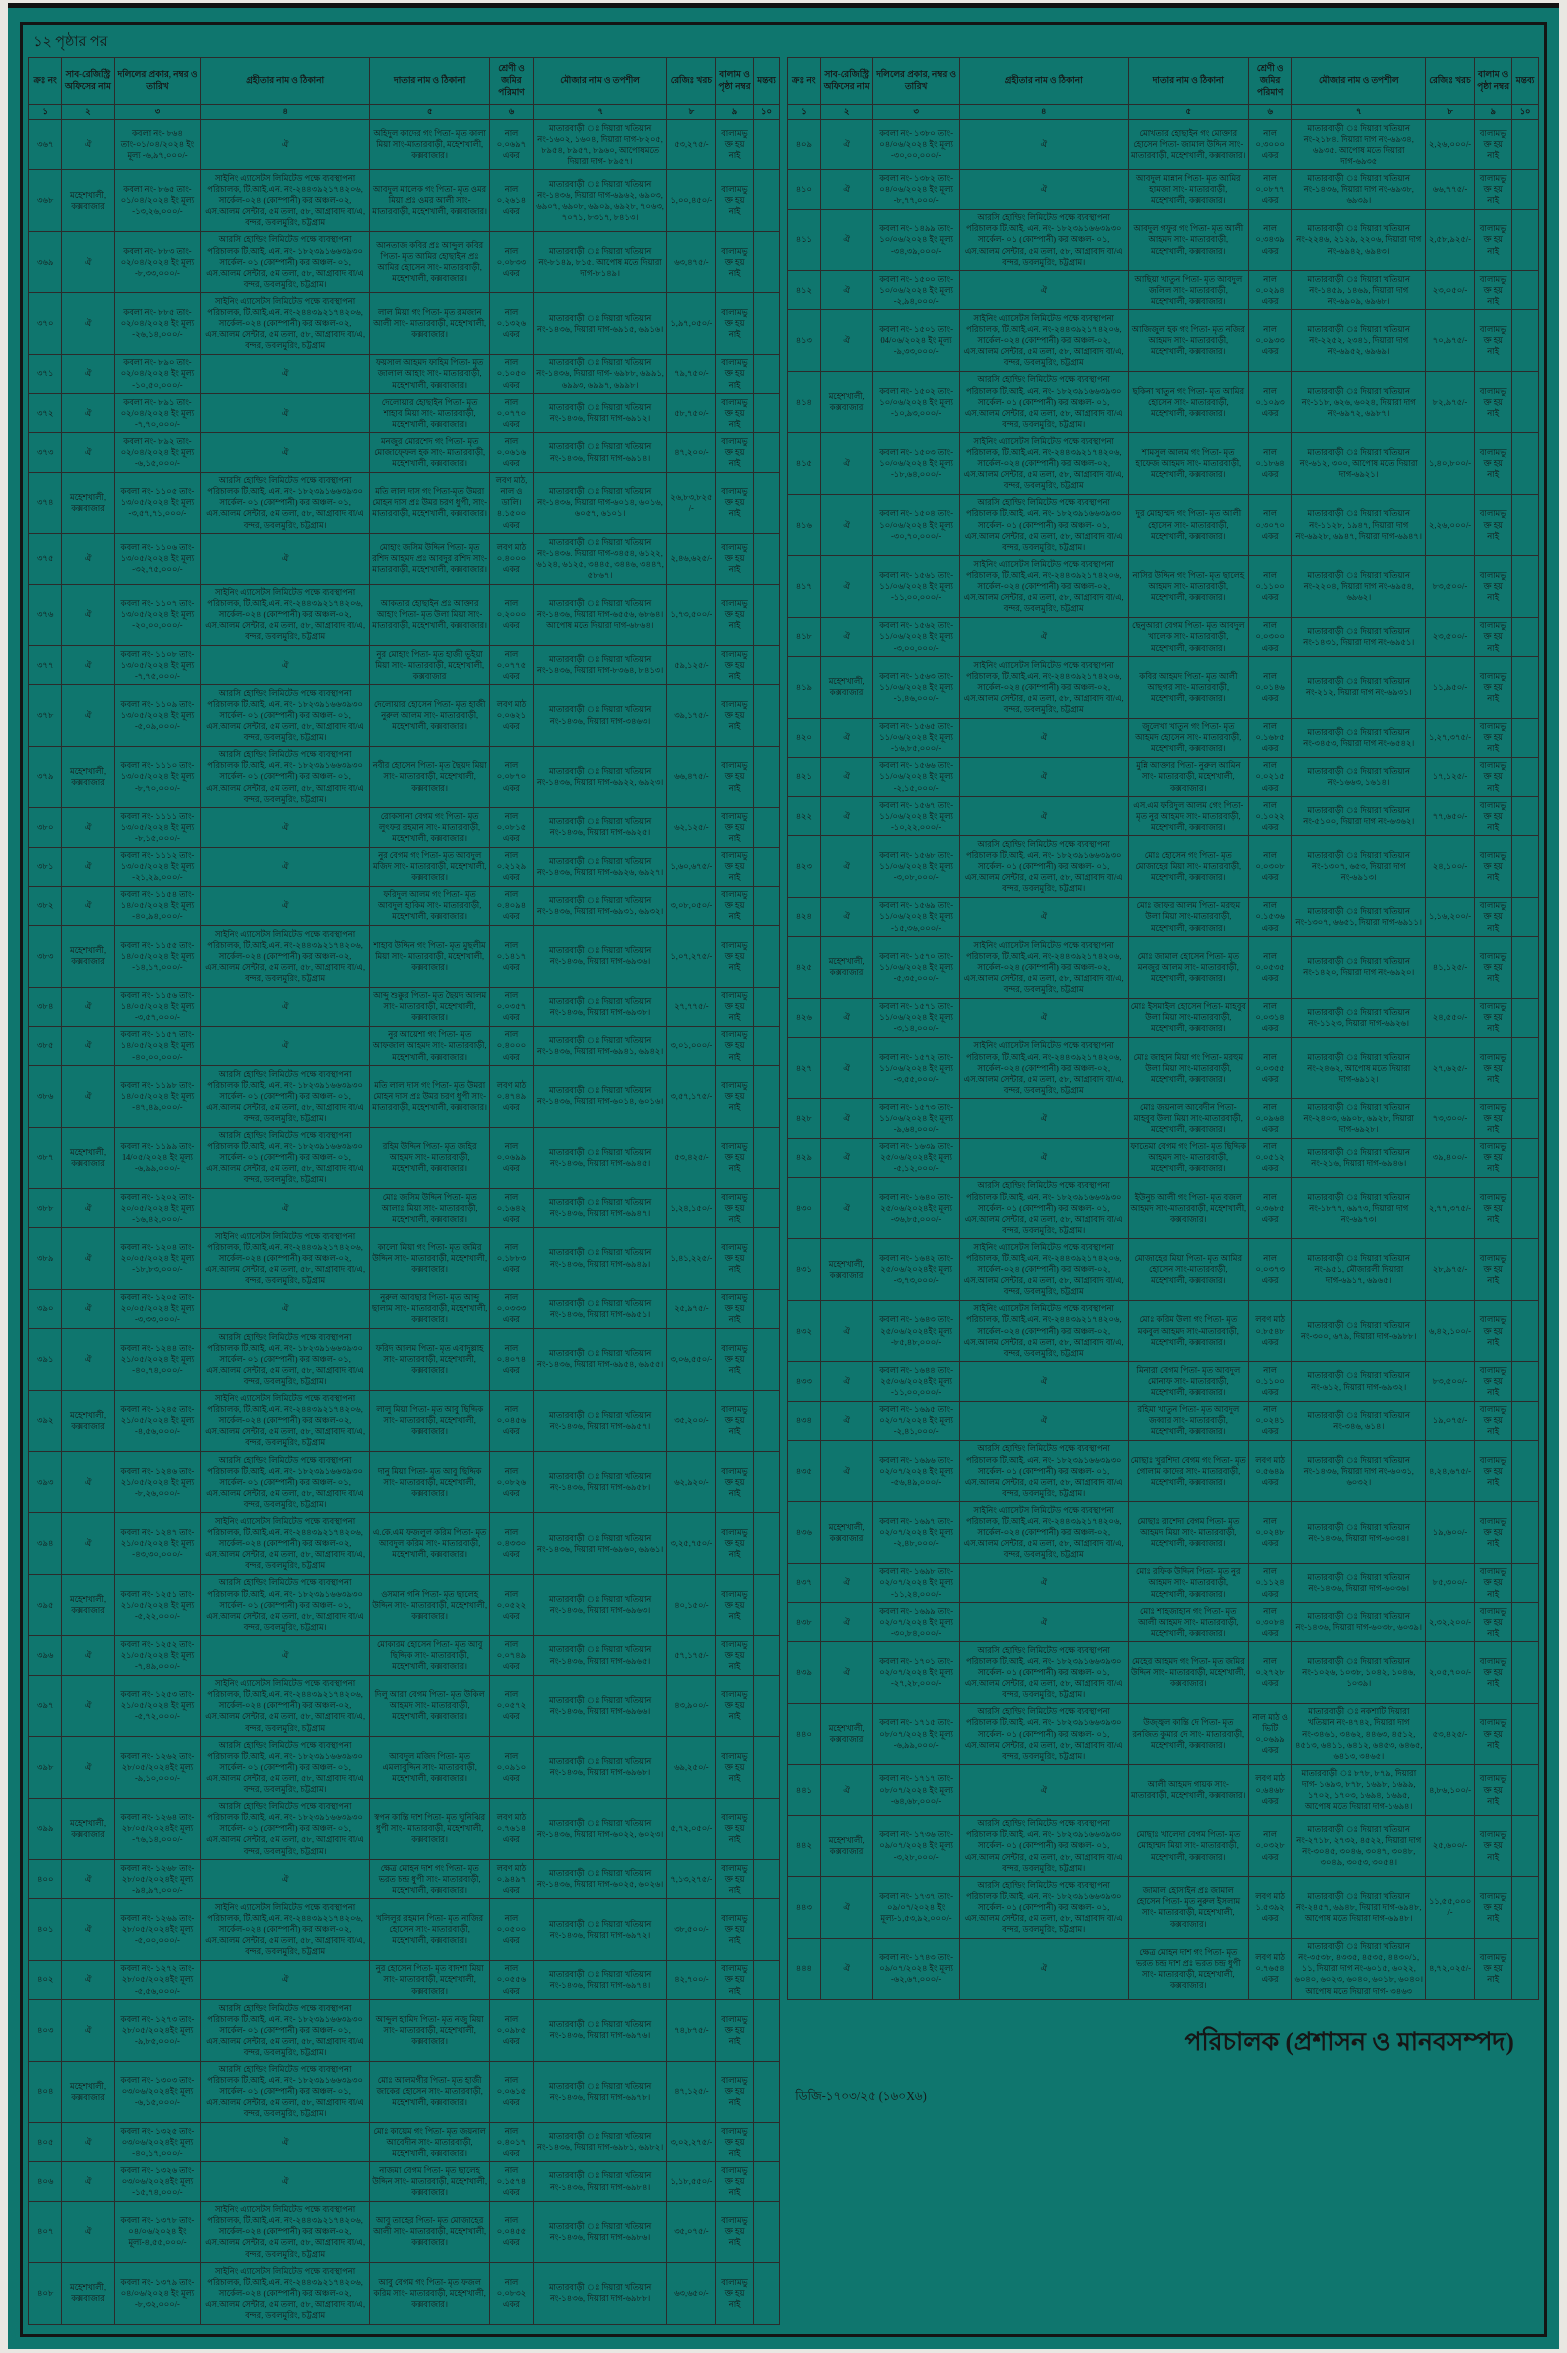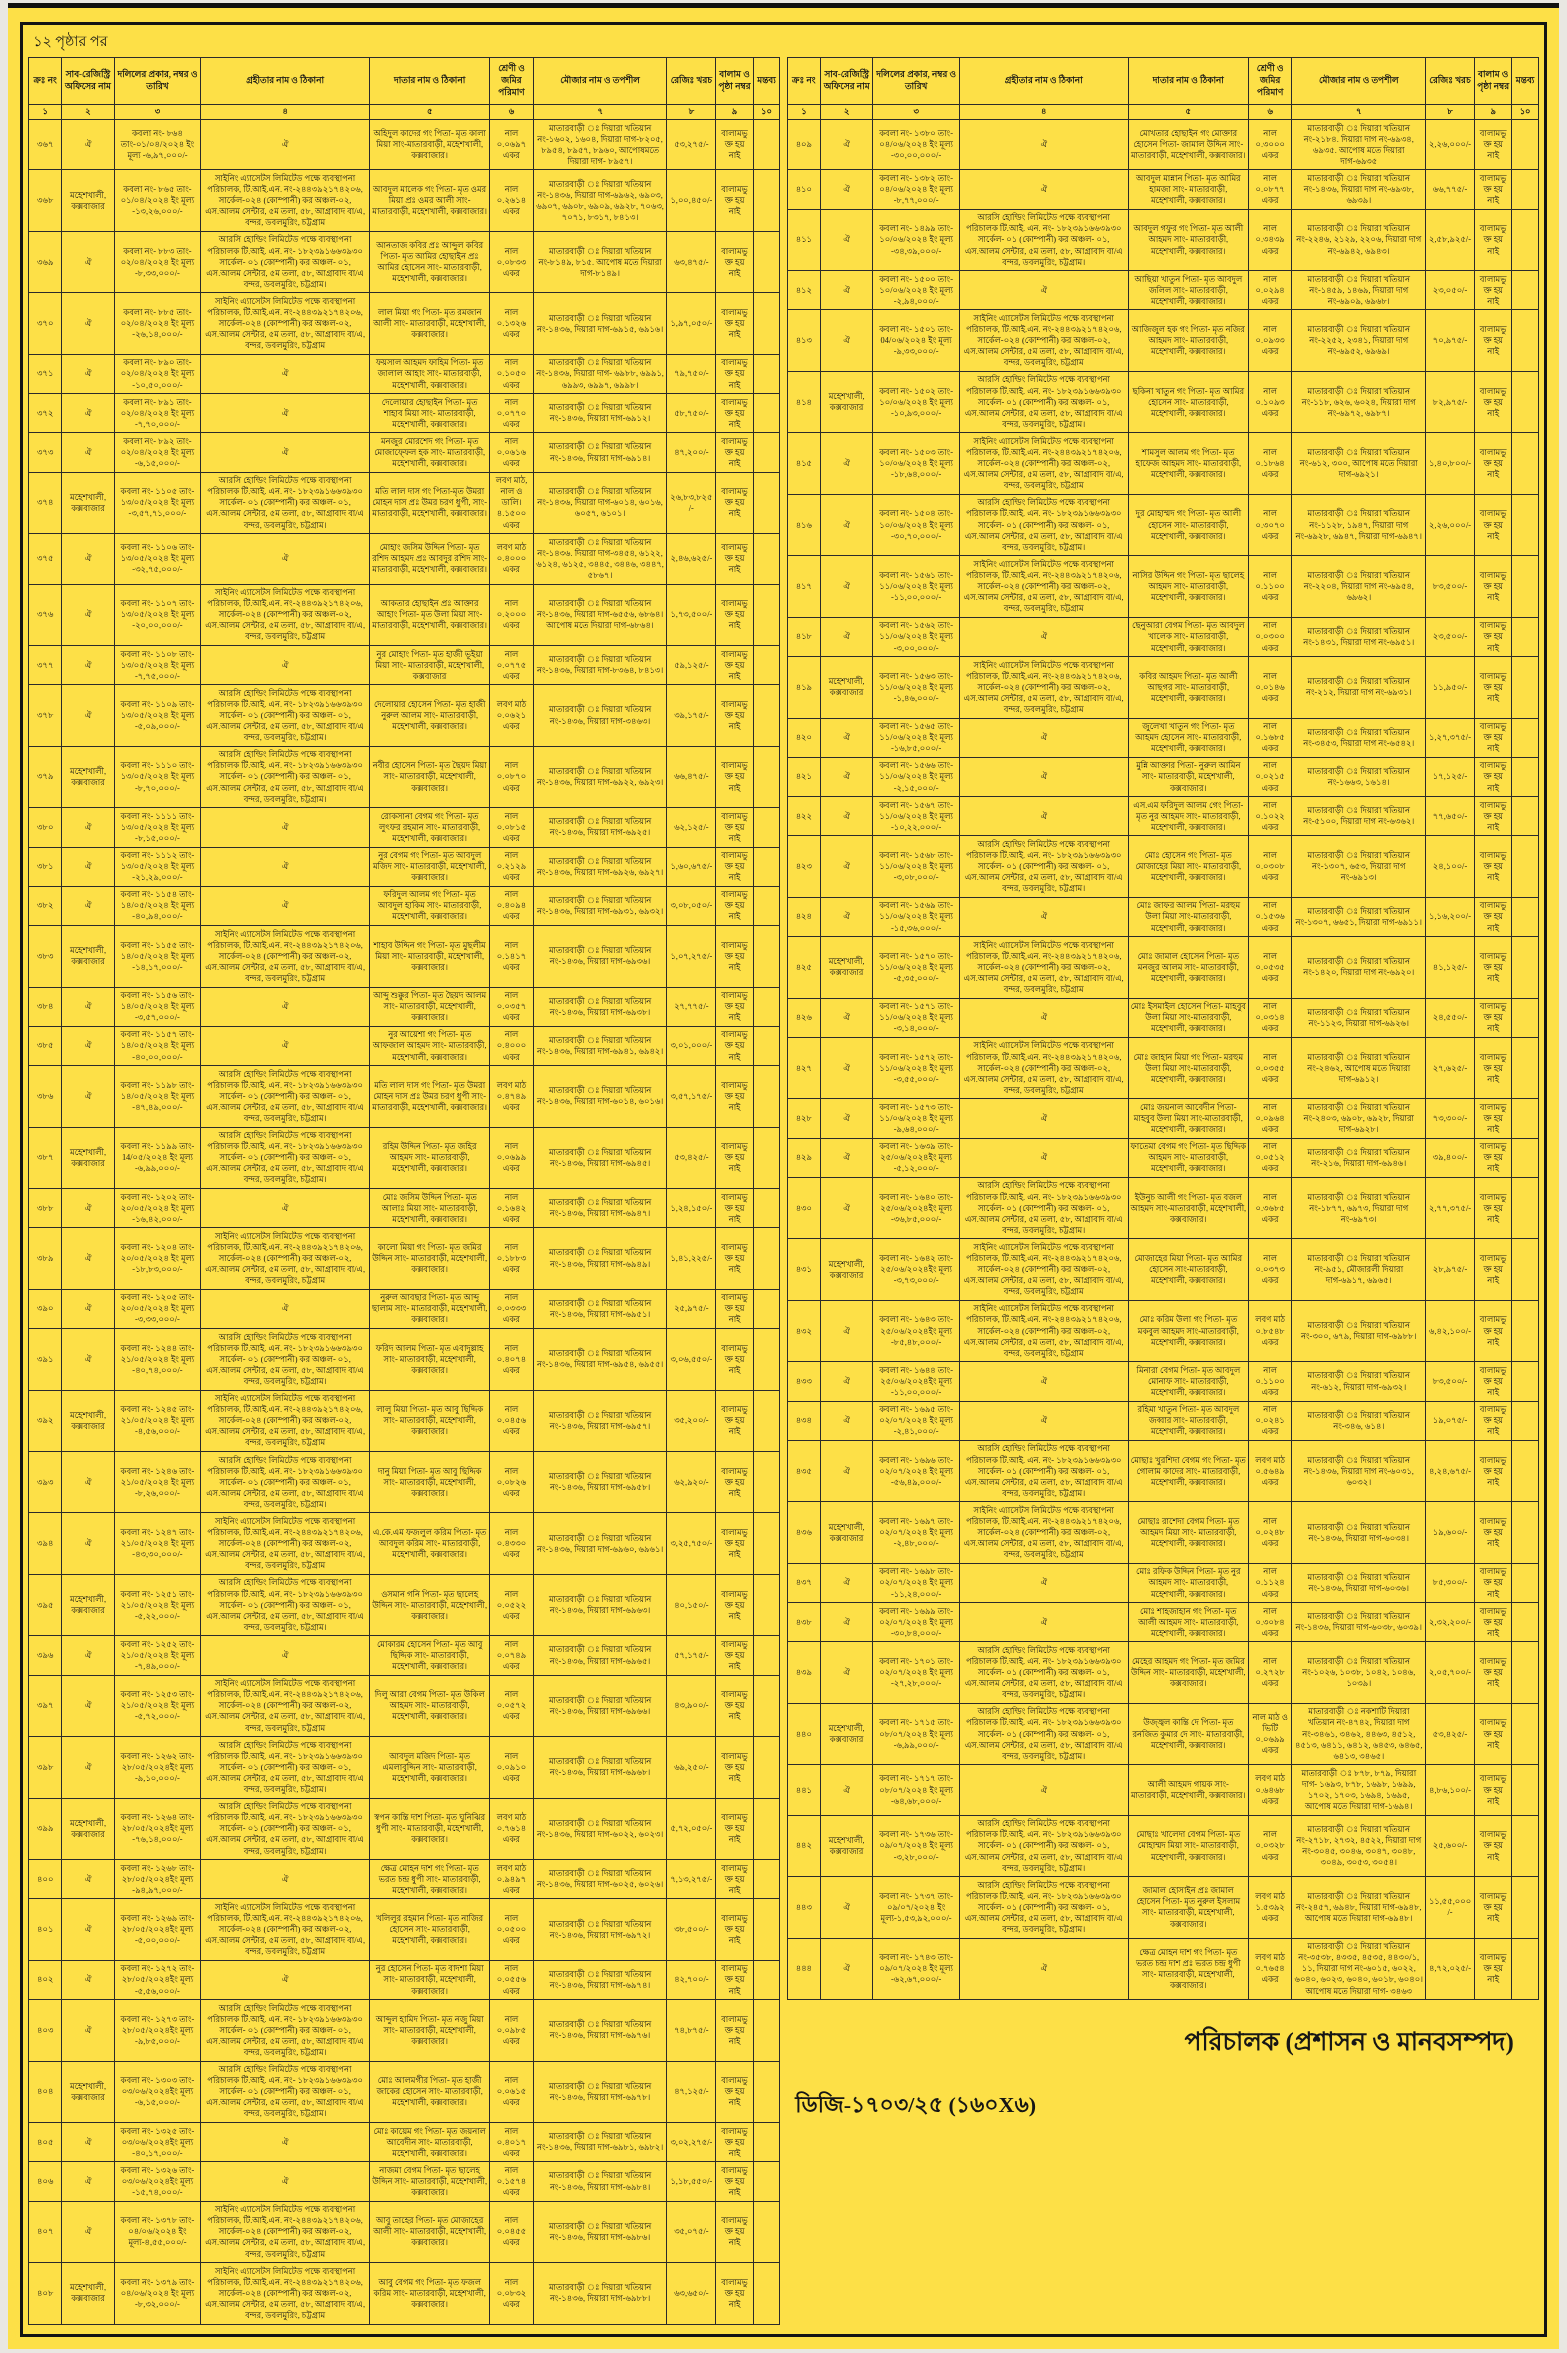--- a/index.html
+++ b/index.html
@@ -4,21 +4,21 @@
 <style>
   html,body{margin:0;padding:0;}
   body{
     width:1567px;height:2354px;position:relative;
     background:#e9e7e2;
     font-family:"Liberation Serif","DejaVu Serif",serif;
     color:#161616;
   }
   .sheet{
     position:absolute;left:8.4px;top:3.4px;right:8.4px;bottom:5px;
-    background:#fde047;
+    background:#0f766e;
     border-top:5px solid #111;
   }
   .page{
     position:absolute;left:11.8px;top:13.5px;right:11.8px;bottom:11.8px;
     border:3.4px solid #141414;
     padding:3.4px 5px 6.7px 5px;
     box-sizing:border-box;
     overflow:hidden;
   }
   .cont-note{font-size:14.3px;margin:1.7px 0 3.4px 5px;}
@@ -32,21 +32,21 @@
     padding:2.5px 1.7px;
     word-wrap:break-word;overflow-wrap:break-word;
   }
   thead th{font-size:8.9px;font-weight:bold;padding:5px 1.7px;}
   thead tr.nums th{padding:1.7px;font-weight:bold;font-size:8.4px;}
   td.deed,td.reg{white-space:normal;}
   tr.totals td{font-weight:bold;font-size:9.3px;}
   .notes{margin-top:11.8px;padding:0 3.4px;}
   .notes p{font-size:16px;line-height:1.5;margin:5px 0;text-align:left;}
   .sig{font-size:25px;font-weight:bold;text-align:right;margin:22px 25px 0 0;}
-  .ref{font-size:22px;font-weight:bold;margin:22px 0 0 8.4px;}
+  .ref{font-size:12px;font-weight:normal;margin:22px 0 0 8.4px;}
 </style>
 </head>
 <body>
 
 <div class="sheet">
   <div class="page">
     <div class="cont-note">১২ পৃষ্ঠার পর</div>
     <div class="cols">
       <div class="col">
         <table id="tbl-left">

